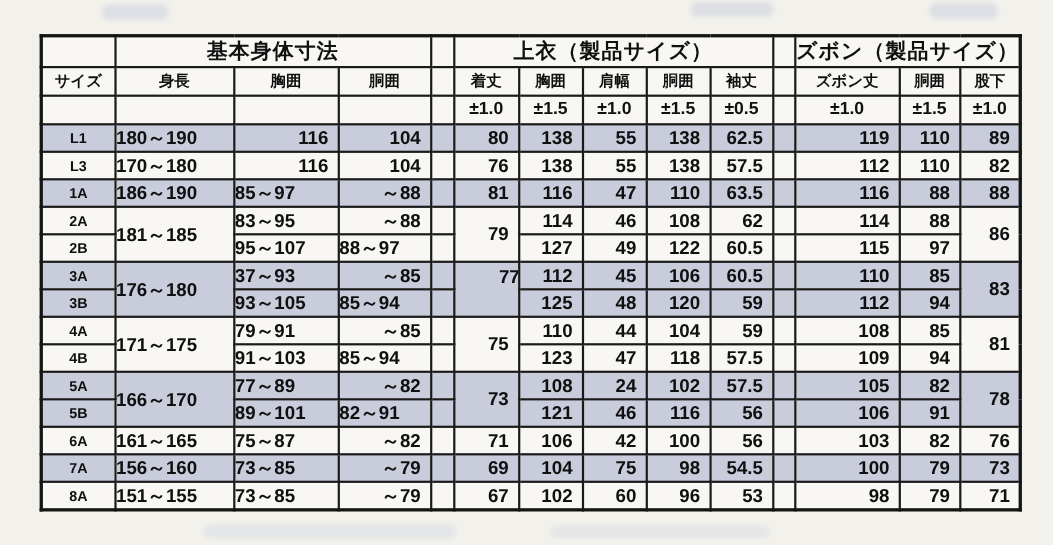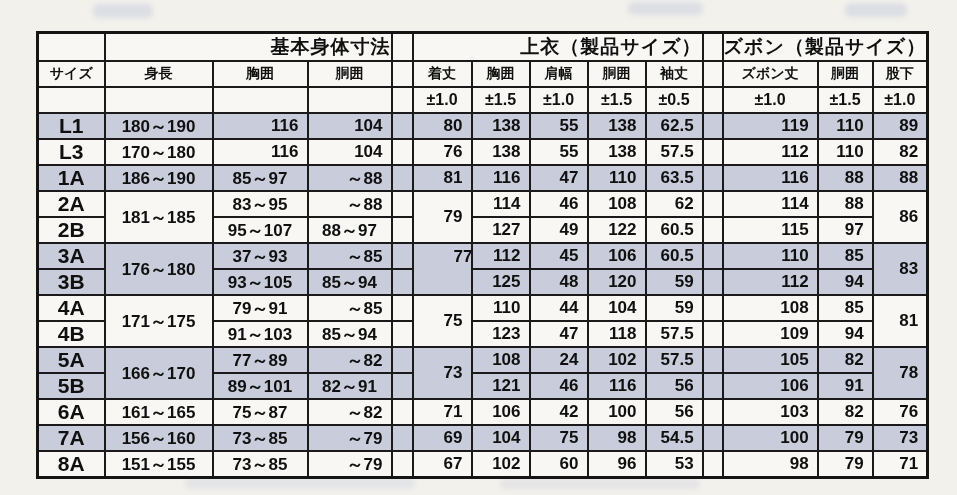--- a/index.html
+++ b/index.html
@@ -38,38 +38,38 @@
     padding:0;
     overflow:hidden;
     white-space:nowrap;
     vertical-align:middle;
     background:#f8f7f3;
   }
   .size-chart thead tr{height:26px;}
   .size-chart tbody tr{height:25px;}
   td.shaded{background:#c9ccdb;}
   td.a-right{text-align:right;padding-right:8px;}
-  td.a-center{text-align:center;}
+  td.a-center{}
   td.section-title{
-    text-align:right;
+    text-align:center;
     font-size:19px;
     letter-spacing:1px;
   }
   td.col-header{
     text-align:center;
     font-size:14px;
   }
   td.tol{
     text-align:center;
     font-size:16px;
     border-radius:12px;
   }
   td.size-label{
     text-align:center;
-    font-size:21px;
+    font-size:13px;
   }
   td.va-top{vertical-align:top;line-height:25px;padding-left:40px;}
 </style>
 </head>
 <body>
 
 <div class="screen">
 
   <div class="smudge" style="left:93px;top:4px;width:60px;height:14px;"></div>
   <div class="smudge" style="left:628px;top:2px;width:75px;height:13px;"></div>

